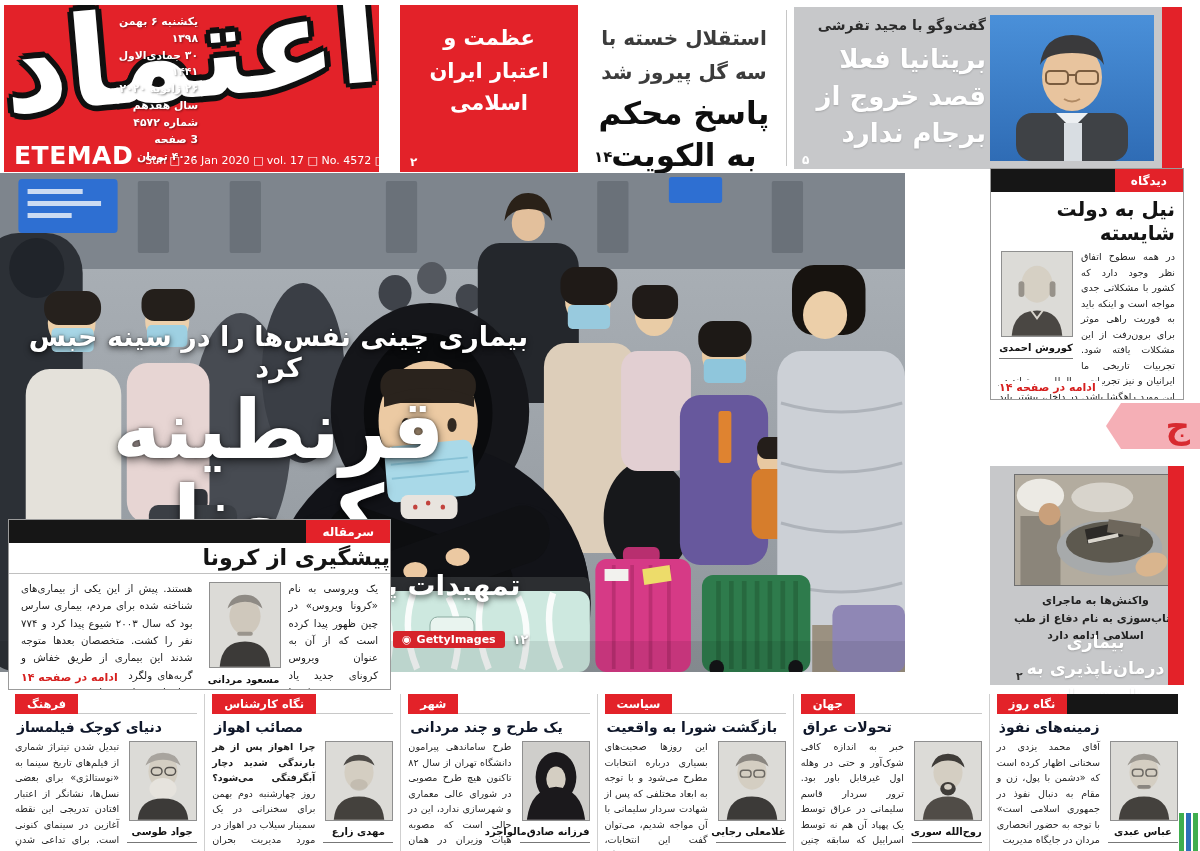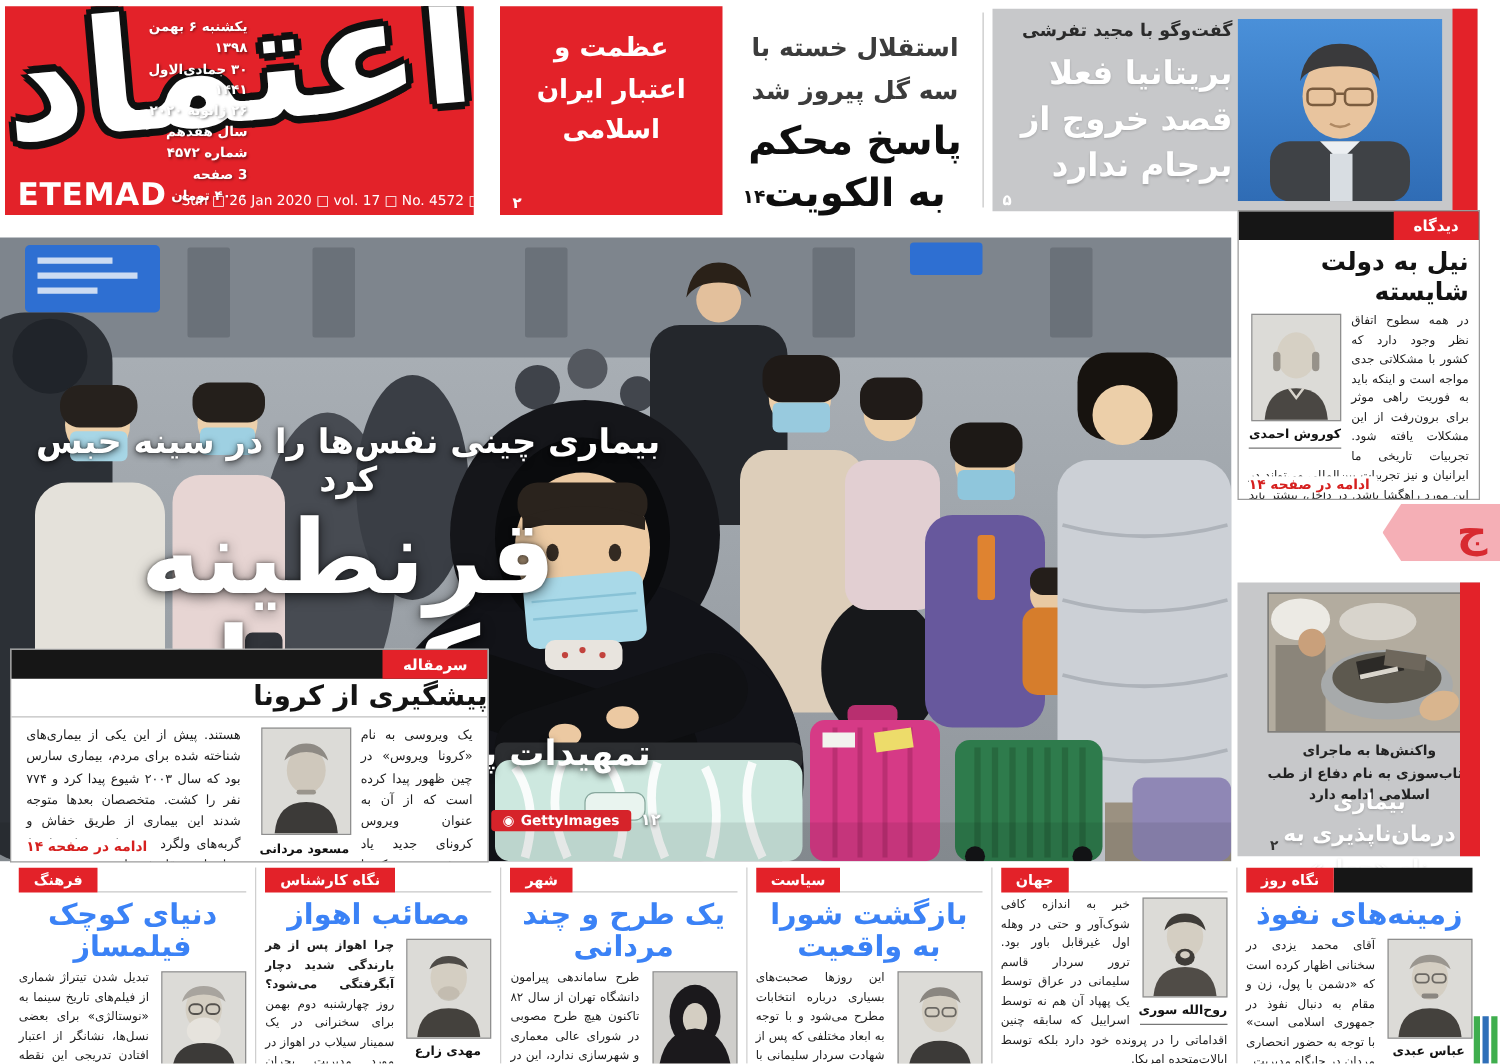--- a/index.html
+++ b/index.html
@@ -33,21 +33,21 @@
 
   .interview-box{left:794px;top:7px;width:388px;height:162px;background:#c7c8ca}
   .iv-txt{position:absolute;left:8px;top:10px;width:184px;text-align:right}
   .iv-kicker{font-size:14px;font-weight:bold;color:#2b2b2b}
   .iv-title{font-size:26px;font-weight:bold;color:#fff;line-height:1.42;margin-top:8px;text-shadow:0 1px 2px rgba(0,0,0,.18)}
   .iv-photo{position:absolute;left:196px;top:8px;width:164px;height:146px;overflow:hidden}
   .iv-redbar{position:absolute;left:368px;top:0;width:20px;height:162px;background:#e32229}
   .iv-page{position:absolute;left:8px;bottom:2px;color:#fff;font-size:12px;font-weight:bold}
 
   
-  .photo-sec{left:0;top:190px;width:985px;height:499px;overflow:hidden;background:#9aa0a6}
+  .photo-sec{left:0;top:173px;width:905px;height:499px;overflow:hidden;background:#9aa0a6}
   .photo-sec svg{position:absolute;left:0;top:0;width:100%;height:100%}
   .lead-overlay{position:absolute;left:6px;top:148px;width:545px;text-align:center;color:#fff}
   .lead-kicker{font-size:27px;font-weight:bold;text-shadow:0 2px 6px rgba(0,0,0,.7),0 0 2px rgba(0,0,0,.6)}
   .lead-title{font-size:82px;font-weight:bold;line-height:1.05;margin-top:4px;text-shadow:0 3px 10px rgba(0,0,0,.6),0 0 3px rgba(0,0,0,.5)}
   .lead-sub{font-size:28px;font-weight:bold;margin-top:10px;text-shadow:0 2px 6px rgba(0,0,0,.7)}
   .getty{position:absolute;left:393px;top:458px;display:flex;align-items:center;gap:8px;direction:ltr}
   .getty-badge{background:#d6232a;color:#fff;font-size:11px;font-weight:bold;padding:2px 9px;border-radius:3px;display:flex;align-items:center;gap:5px}
   .photo-page{color:#fff;font-size:13px;font-weight:bold;text-shadow:0 1px 3px rgba(0,0,0,.8)}
 
   
@@ -87,21 +87,21 @@
   .jahl-page{position:absolute;left:26px;bottom:2px;font-size:11px;font-weight:bold;color:#333}
 
   
   .columns{left:8px;top:694px;width:1177px;height:157px;display:grid;grid-template-columns:repeat(6,1fr)}
   .colitem{padding:0 7px;border-left:1px solid #cfcfcf;position:relative;overflow:hidden}
   .colitem:last-child{border-left:none}
   .col-head{display:flex;height:20px;margin-bottom:2px}
   .col-head .fill{flex:1;border-bottom:1px solid #c8c8c8;background:#fff}
   .col-head .fill.black{background:#161616;border-bottom:none}
   .col-label{background:#e32229;color:#fff;font-size:11.5px;font-weight:bold;display:flex;align-items:center;padding:0 12px}
-  .col-title{font-size:23px;font-weight:bold;color:#3b82f6;text-align:center;padding:3px 2px 4px}
+  .col-title{font-size:14px;font-weight:bold;color:#0f172a;text-align:left;padding:3px 2px 4px}
   .col-body{font-size:9.6px;line-height:1.62;text-align:justify;color:#1e1e1e}
   .col-body .portrait{width:70px}
   .col-body .pimg{width:68px;height:80px}
   .lead-bold{font-weight:bold}
 
   
   .wm-ribbon{left:1106px;top:403px;width:94px;height:46px;background:rgba(236,96,110,.5);
     clip-path:polygon(0 50%,16% 0,100% 0,100% 100%,16% 100%);display:flex;align-items:center;justify-content:flex-start}
   .wm-letter{color:#d6232a;font-size:34px;font-weight:bold;margin-right:10px;opacity:.95}
   .corner-bars{left:1179px;top:813px;display:flex;gap:2px;direction:ltr}
@@ -403,20 +403,21 @@
         <span class="lead-bold"></span>
         <span>آقای محمد یزدی در سخنانی اظهار کرده است که «دشمن با پول، زن و مقام به دنبال نفوذ در جمهوری اسلامی است» با توجه به حضور انحصاری مردان در جایگاه مدیریت</span>
       </div>
     </div>
 
     <div class="colitem">
       <div class="col-head">
           <span class="fill"></span>
           <span class="col-label">جهان</span>
         </div>
+      <div class="col-title">تحولات عراق</div>
       <div class="col-body">
         <div class="portrait float-r">
           <div class="pimg">
             <svg viewBox="0 0 68 80">
                 <rect width="68" height="80" fill="#dcdbd7"></rect>
               <ellipse cx="34" cy="31" rx="15" ry="18" fill="#d4cec2"></ellipse>
               <path d="M17,26 q3,-14 17,-14 q14,0 17,14 q-7,-7 -17,-7 q-10,0 -17,7 z" fill="#3f3c38"></path>
               <ellipse cx="34" cy="48" rx="8" ry="7" fill="#3f3c38"></ellipse>
               <ellipse cx="34" cy="46" rx="4" ry="3" fill="#d4cec2"></ellipse>
               <path d="M8,80 q2,-24 26,-24 q24,0 26,24 z" fill="#504c47"></path>

